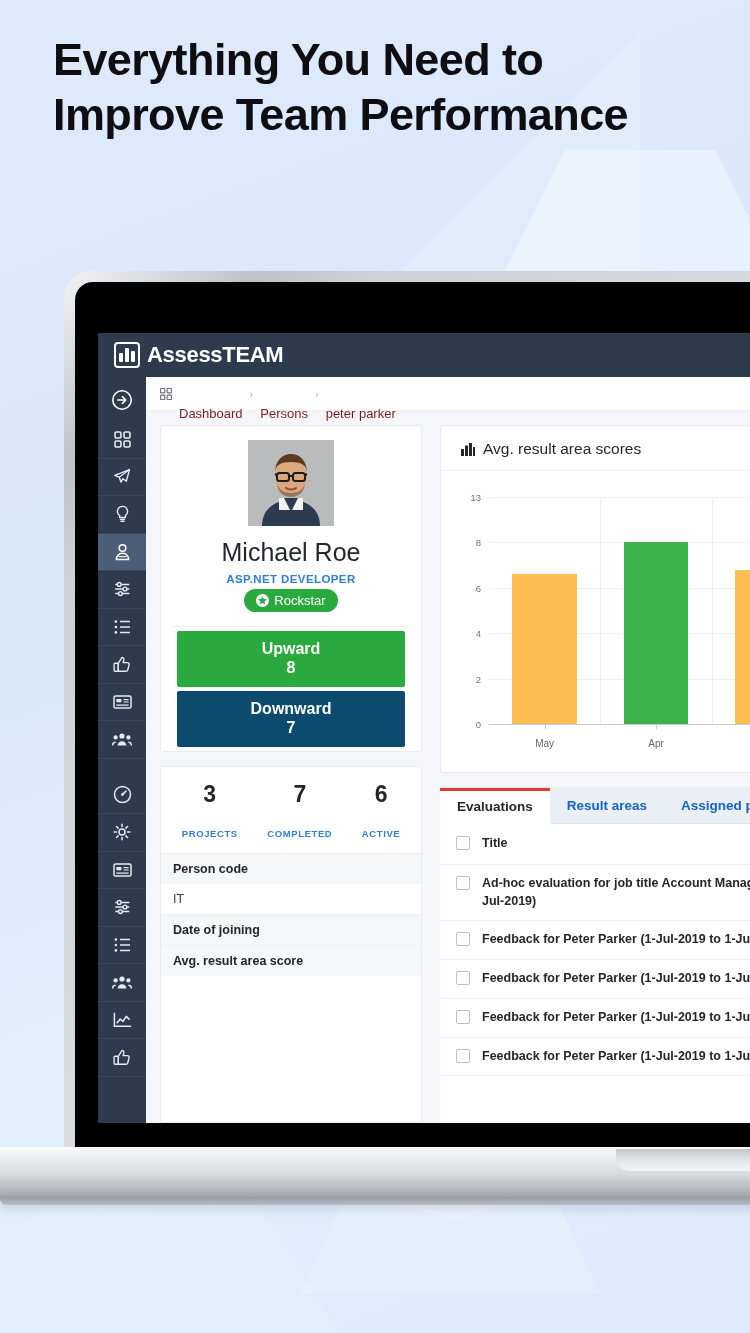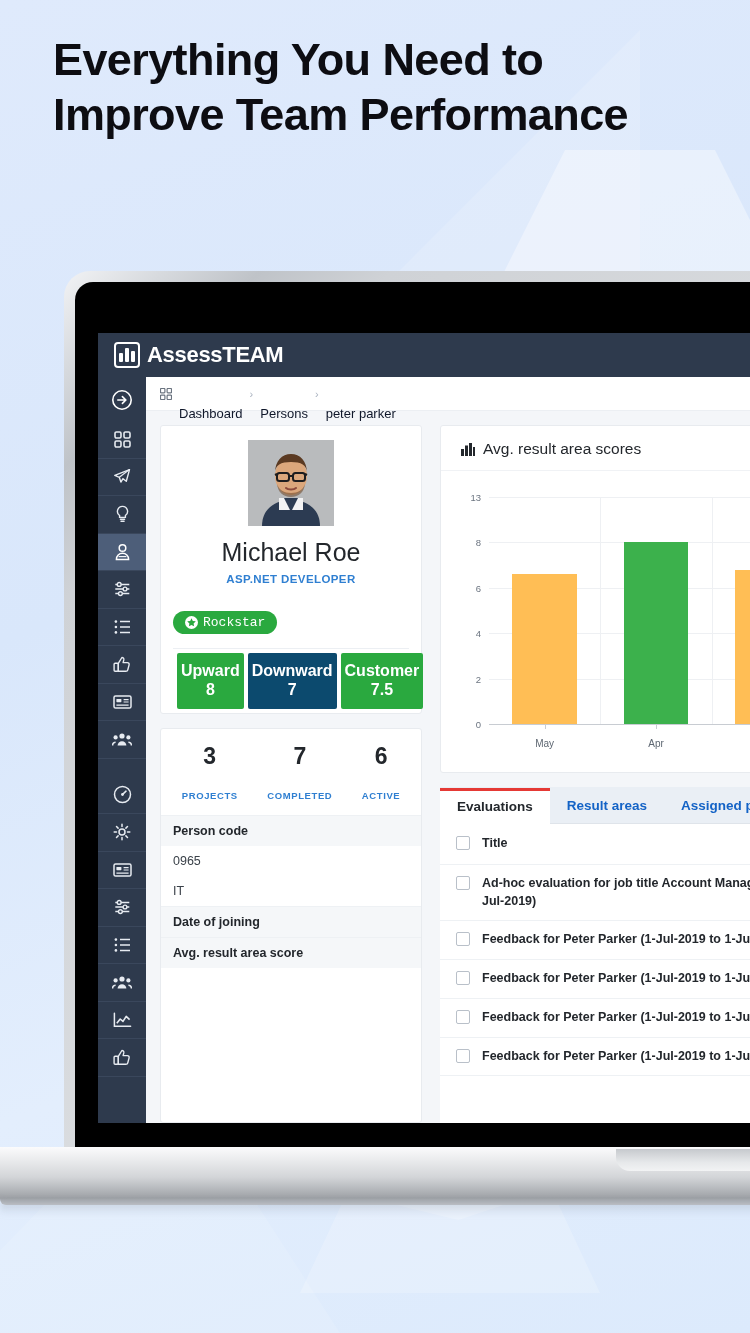--- a/index.html
+++ b/index.html
@@ -223,21 +223,21 @@
     height: 34px;
     background: #ffffff;
     display: flex;
     align-items: center;
     gap: 7px;
     padding-left: 14px;
     font-size: 13px;
     color: #3f4a5a;
     border-bottom: 1px solid #eceff3;
   }
-  #breadcrumb .crumb { color: #0f172a; margin-top: 40px; }
+  #breadcrumb .crumb { color: #7f1d1d; margin-top: 40px; }
   #breadcrumb .sep { color: #aab3c0; font-size: 11px; }
 
   #cols {
     display: flex;
     gap: 18px;
     padding: 14px 0 0 14px;
     flex: 1;
     min-height: 0;
   }
 
@@ -273,35 +273,35 @@
     font-weight: normal;
   }
   #person-role {
     text-align: center;
     font-size: 11.5px;
     font-weight: bold;
     color: #2f7fd1;
     letter-spacing: 0.4px;
     margin-top: 6px;
   }
-  #badge-wrap { text-align: left; margin-top: 26px; padding-bottom: 14px; font-family: Liberation Mono, monospace; }
+  #badge-wrap { text-align: center; margin-top: 4px; padding-bottom: 14px; }
   #rockstar-badge {
     display: inline-flex;
     align-items: center;
     gap: 5px;
     background: #2aa93f;
     color: #ffffff;
     font-size: 13px;
     padding: 4px 12px;
     border-radius: 12px;
   }
 
   #score-grid {
     display: grid;
-    grid-template-columns: 1fr 1fr 1fr;
+    grid-template-columns: 1fr;
     gap: 4px;
     padding: 4px;
     background: #ffffff;
     border-top: 1px solid #eceff3;
   }
   .score-tile {
     padding: 9px 4px 10px;
     text-align: center;
     color: #ffffff;
     border-radius: 2px;
@@ -698,45 +698,40 @@
                 </div>
                 <div id="score-grid">
                   <div class="score-tile" style="background:#2aa93f">
                     <div class="st-label">Upward</div>
                     <div class="st-value">8</div>
                   </div>
                   <div class="score-tile" style="background:#0c4a6e">
                     <div class="st-label">Downward</div>
                     <div class="st-value">7</div>
                   </div>
-                  <div class="score-tile" style="background:#2aa93f">
-                    <div class="st-label">Customer</div>
-                    <div class="st-value">7.5</div>
-                  </div>
                 </div>
               </div>
 
               <div class="card" id="stats-card">
                 <div id="stats-row">
                   <div class="stat">
                     <div class="s-num">3</div>
                     <div class="s-cap">PROJECTS</div>
                   </div>
                   <div class="stat">
                     <div class="s-num">7</div>
                     <div class="s-cap">COMPLETED</div>
                   </div>
                   <div class="stat">
                     <div class="s-num">6</div>
                     <div class="s-cap">ACTIVE</div>
                   </div>
                 </div>
 
                 <div class="kv-label">Person code</div>
-                <div class="kv-value">0965</div>
                 <div class="kv-value">IT</div>
                 <div class="kv-label">Date of joining</div>
                 <div class="kv-label">Avg. result area score</div>
               </div>
 
             </div>
 
             <div id="right-col">
 
               <div class="card" id="chart-card">

